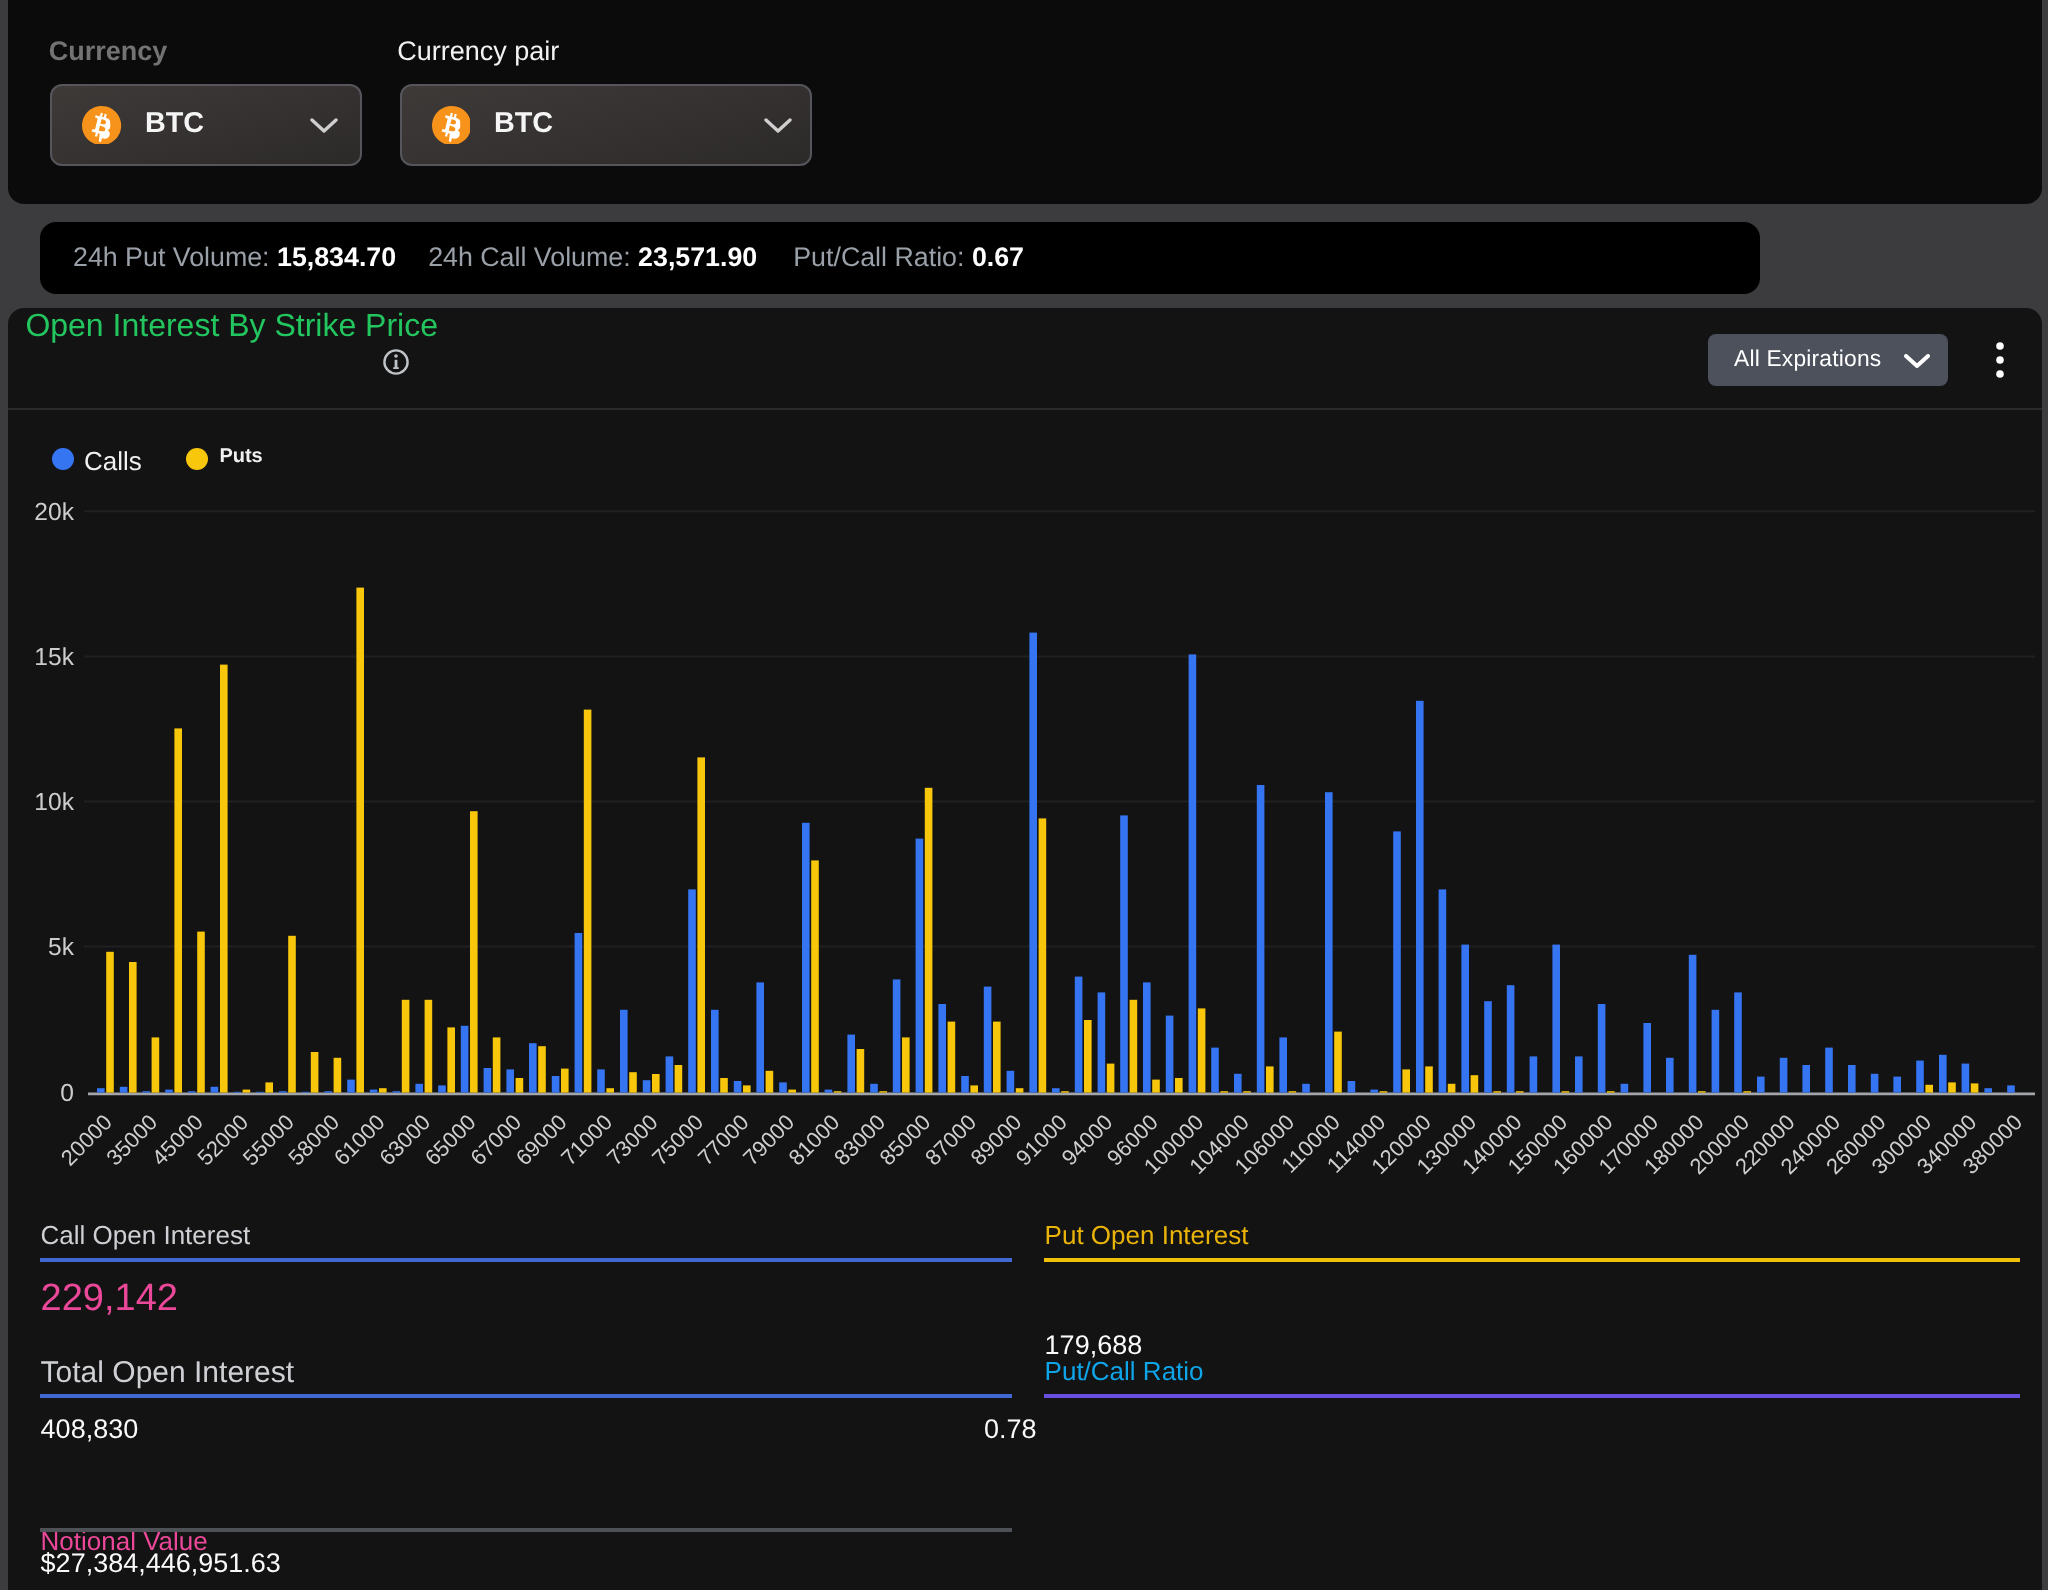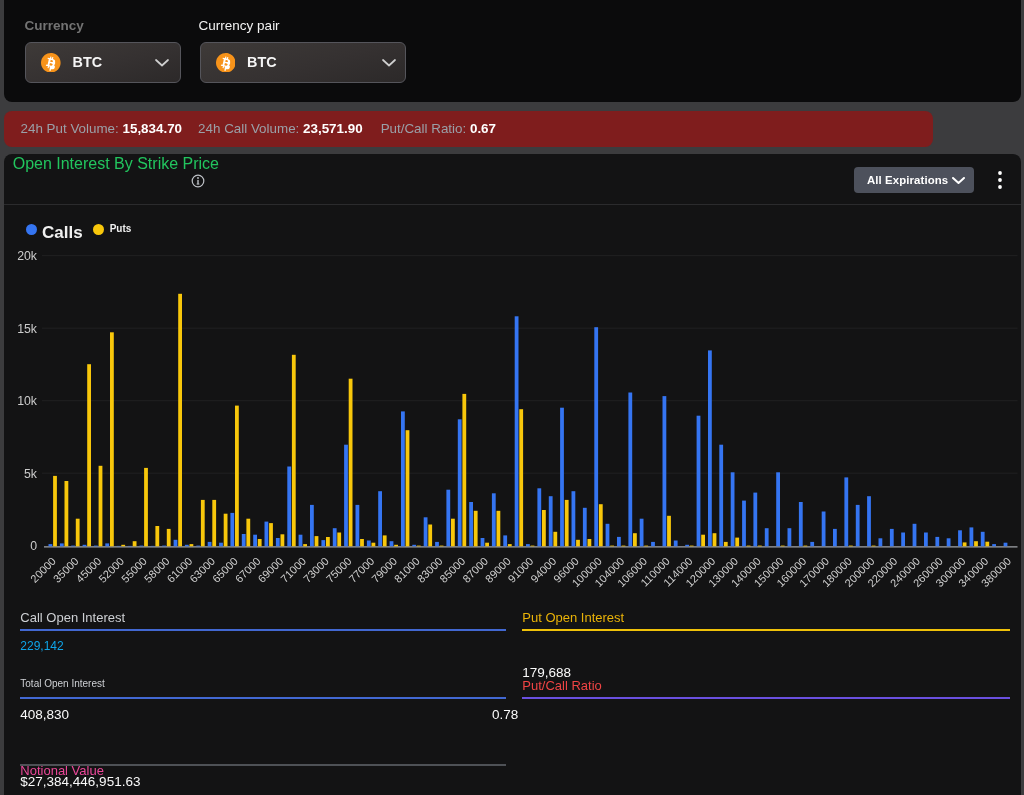--- a/index.html
+++ b/index.html
@@ -23,46 +23,46 @@
 <div style="position:absolute;left:199.5px;top:42px;width:206.5px;height:41px;background:linear-gradient(165deg,#3e3a38 0%,#353131 55%,#2c2929 100%);border:1px solid #55555b;border-radius:6px;box-sizing:border-box"></div>
 <svg style="position:absolute;left:215.5px;top:52.7px" width="19.6" height="19.6" viewBox="0 0 64 64">
     <path d="M63.04 39.741c-4.274 17.143-21.638 27.575-38.783 23.301C7.12 58.768-3.313 41.404.962 24.262 5.234 7.117 22.597-3.317 39.737.957c17.144 4.274 27.576 21.64 23.302 38.784z" fill="#f7931a"></path>
     <path d="M46.11 27.441c.636-4.258-2.606-6.547-7.039-8.074l1.438-5.768-3.512-.875-1.4 5.616c-.922-.23-1.87-.447-2.812-.662l1.41-5.653-3.509-.875-1.439 5.766c-.764-.174-1.514-.346-2.242-.527l.004-.018-4.842-1.209-.934 3.75s2.605.597 2.55.634c1.422.355 1.68 1.296 1.636 2.042l-1.638 6.571c.098.025.225.061.365.117l-.37-.092-2.297 9.205c-.174.432-.615 1.08-1.609.834.035.051-2.552-.637-2.552-.637l-1.743 4.02 4.57 1.139c.85.213 1.683.436 2.502.646l-1.453 5.835 3.507.875 1.44-5.772c.957.26 1.887.5 2.797.726L27.504 57.8l3.511.875 1.453-5.823c5.987 1.133 10.49.676 12.383-4.738 1.527-4.36-.075-6.875-3.225-8.516 2.294-.531 4.022-2.04 4.483-5.157zM38.087 38.69c-1.086 4.36-8.426 2.004-10.807 1.412l1.928-7.729c2.38.594 10.011 1.77 8.88 6.317zm1.085-11.312c-.99 3.966-7.1 1.951-9.083 1.457l1.748-7.01c1.983.494 8.367 1.416 7.335 5.553z" fill="#fff"></path>
   </svg>
 <div style="position:absolute;left:247px;top:54.0px;font-size:14.4px;font-weight:bold;color:#f5f5f5">BTC</div>
 <svg style="position:absolute;left:381.5px;top:59.25px" width="14" height="7.5" viewBox="0 0 14 7.5">
     <polyline points="1,1 7.0,6.5 13,1" fill="none" stroke="#cfcfcf" stroke-width="1.7" stroke-linecap="round" stroke-linejoin="round"></polyline>
   </svg>
 
-<div class="panel" style="left:4px;top:110.5px;width:929px;height:36px;background:#7f1d1d">
+<div class="panel" style="left:20px;top:110.5px;width:860px;height:36px;background:#000000">
   <div style="position:absolute;left:16.5px;top:10px;font-size:13.4px;color:#9aa0a8;white-space:nowrap">24h Put Volume:&nbsp;<b style="color:#fff">15,834.70</b><span style="display:inline-block;width:16px"></span>24h Call Volume:&nbsp;<b style="color:#fff">23,571.90</b><span style="display:inline-block;width:18px"></span>Put/Call Ratio:&nbsp;<b style="color:#fff">0.67</b></div>
 </div>
 
 <div class="panel" style="left:4px;top:154px;width:1017px;height:655px;background:#131314">
   <div style="position:absolute;left:8.7px;top:1px;font-size:16px;color:#22c55e">Open Interest By Strike Price</div>
   <svg style="position:absolute;left:186.5px;top:20.2px" width="14" height="14" viewBox="0 0 14 14">
       <circle cx="7" cy="7" r="5.8" fill="none" stroke="#bfc2c7" stroke-width="1.2"></circle>
       <rect x="6.3" y="5.9" width="1.4" height="4.4" fill="#bfc2c7"></rect>
       <rect x="5.6" y="9.6" width="2.8" height="0.9" fill="#bfc2c7"></rect>
       <circle cx="7" cy="4" r="0.9" fill="#bfc2c7"></circle>
     </svg>
   <div style="position:absolute;left:850.3px;top:13.4px;width:119.5px;height:25.5px;background:#4d515c;border-radius:4px"></div>
-  <div style="position:absolute;left:863px;top:19.9px;font-size:11.4px;font-weight:bold;color:#fff;letter-spacing:0.1px">All Expirations</div>
+  <div style="position:absolute;left:863px;top:19.9px;font-size:11.4px;font-weight:normal;color:#fff;letter-spacing:0.1px">All Expirations</div>
   <svg style="position:absolute;z-index:3;left:948.0px;top:23.1px" width="13" height="7" viewBox="0 0 13 7">
       <polyline points="1,1 6.5,6 12,1" fill="none" stroke="#fff" stroke-width="2.0" stroke-linecap="round" stroke-linejoin="round"></polyline>
     </svg>
   <svg style="position:absolute;left:991.5px;top:15px" width="8" height="22" viewBox="0 0 8 22">
       <circle cx="4" cy="4" r="1.9" fill="#fff"></circle>
       <circle cx="4" cy="11" r="1.9" fill="#fff"></circle>
       <circle cx="4" cy="18" r="1.9" fill="#fff"></circle>
     </svg>
   <div style="position:absolute;left:0;top:50.3px;width:1017px;height:1px;background:#2b2b2d"></div>
 
   <div style="position:absolute;left:21.6px;top:70.2px;width:11.2px;height:11.2px;border-radius:50%;background:#3575f2"></div>
-  <div style="position:absolute;left:38px;top:69.3px;font-size:17px;font-weight:bold;color:#f0f0f0">Calls</div>
+  <div style="position:absolute;left:38px;top:69.3px;font-size:13px;font-weight:normal;color:#f0f0f0">Calls</div>
   <div style="position:absolute;left:89.1px;top:70.2px;width:11.2px;height:11.2px;border-radius:50%;background:#f8c70b"></div>
   <div style="position:absolute;left:105.7px;top:69.3px;font-size:10px;font-weight:bold;color:#f0f0f0">Puts</div>
   <svg width="1017" height="641" viewBox="0 0 1017 641" style="position:absolute;left:0;top:0" font-family="Liberation Sans, sans-serif">
       <line x1="38" x2="1013.5" y1="101.6" y2="101.6" stroke="#202022" stroke-width="1"></line>
       <line x1="38" x2="1013.5" y1="174.2" y2="174.2" stroke="#202022" stroke-width="1"></line>
       <line x1="38" x2="1013.5" y1="246.7" y2="246.7" stroke="#202022" stroke-width="1"></line>
       <line x1="38" x2="1013.5" y1="319.2" y2="319.2" stroke="#202022" stroke-width="1"></line>
       <line x1="40" x2="1013.5" y1="392.9" y2="392.9" stroke="#a2a5a9" stroke-width="1.4"></line>
       <rect x="44.5" y="390.1" width="3.8" height="2.2" fill="#3575f2"></rect>
       <rect x="49.1" y="321.9" width="3.8" height="70.4" fill="#f8c70b"></rect>
@@ -261,25 +261,25 @@
       <text x="985" y="407.8" text-anchor="end" transform="rotate(-45 985 407.8)" font-size="11" fill="#cfcfcf">340000</text>
       <text x="1007.8" y="407.8" text-anchor="end" transform="rotate(-45 1007.8 407.8)" font-size="11" fill="#cfcfcf">380000</text>
       <text x="33" y="106.1" text-anchor="end" font-size="12.3" fill="#cccccc">20k</text>
       <text x="33" y="178.7" text-anchor="end" font-size="12.3" fill="#cccccc">15k</text>
       <text x="33" y="251.2" text-anchor="end" font-size="12.3" fill="#cccccc">10k</text>
       <text x="33" y="323.7" text-anchor="end" font-size="12.3" fill="#cccccc">5k</text>
       <text x="33" y="396.3" text-anchor="end" font-size="12.3" fill="#cccccc">0</text>
     </svg>
   <div style="position:absolute;left:16.3px;top:455.8px;font-size:13px;color:#ced0d4">Call Open Interest</div>
     <div style="position:absolute;left:16.3px;top:475.0px;width:486px;height:2px;background:#4268d2"></div>
-    <div style="position:absolute;left:16.3px;top:484.7px;font-size:12px;color:#0ea5e9">229,142</div>
+    <div style="position:absolute;left:16.3px;top:484.7px;font-size:19px;color:#ec4899">229,142</div>
     <div style="position:absolute;left:518.3px;top:455.8px;font-size:13px;color:#eab308">Put Open Interest</div>
     <div style="position:absolute;left:518.3px;top:475.0px;width:487.5px;height:2px;background:#efc109"></div>
     <div style="position:absolute;left:518.3px;top:511px;font-size:13.5px;color:#fafafa">179,688</div>
-    <div style="position:absolute;left:16.3px;top:524.3px;font-size:10px;color:#ced0d4">Total Open Interest</div>
+    <div style="position:absolute;left:16.3px;top:524.3px;font-size:15px;color:#ced0d4">Total Open Interest</div>
     <div style="position:absolute;left:16.3px;top:543.2px;width:486px;height:2px;background:#4268d2"></div>
     <div style="position:absolute;left:16.3px;top:552.7px;font-size:13.5px;color:#fafafa">408,830</div>
-    <div style="position:absolute;left:518.3px;top:524.3px;font-size:13px;color:#ef4444">Put/Call Ratio</div>
+    <div style="position:absolute;left:518.3px;top:524.3px;font-size:13px;color:#0ea5e9">Put/Call Ratio</div>
     <div style="position:absolute;left:518.3px;top:543.2px;width:487.5px;height:2px;background:#6a50e0"></div>
     <div style="position:absolute;left:488px;top:552.7px;font-size:13.5px;color:#fafafa">0.78</div>
     <div style="position:absolute;left:16.3px;top:609px;font-size:13px;color:#ec4899">Notional Value</div>
     <div style="position:absolute;left:16.3px;top:610.2px;width:486px;height:2px;background:#4e5156"></div>
     <div style="position:absolute;left:16.3px;top:620.3px;font-size:13.5px;color:#fafafa">$27,384,446,951.63</div>
 </div>
 </body></html>

